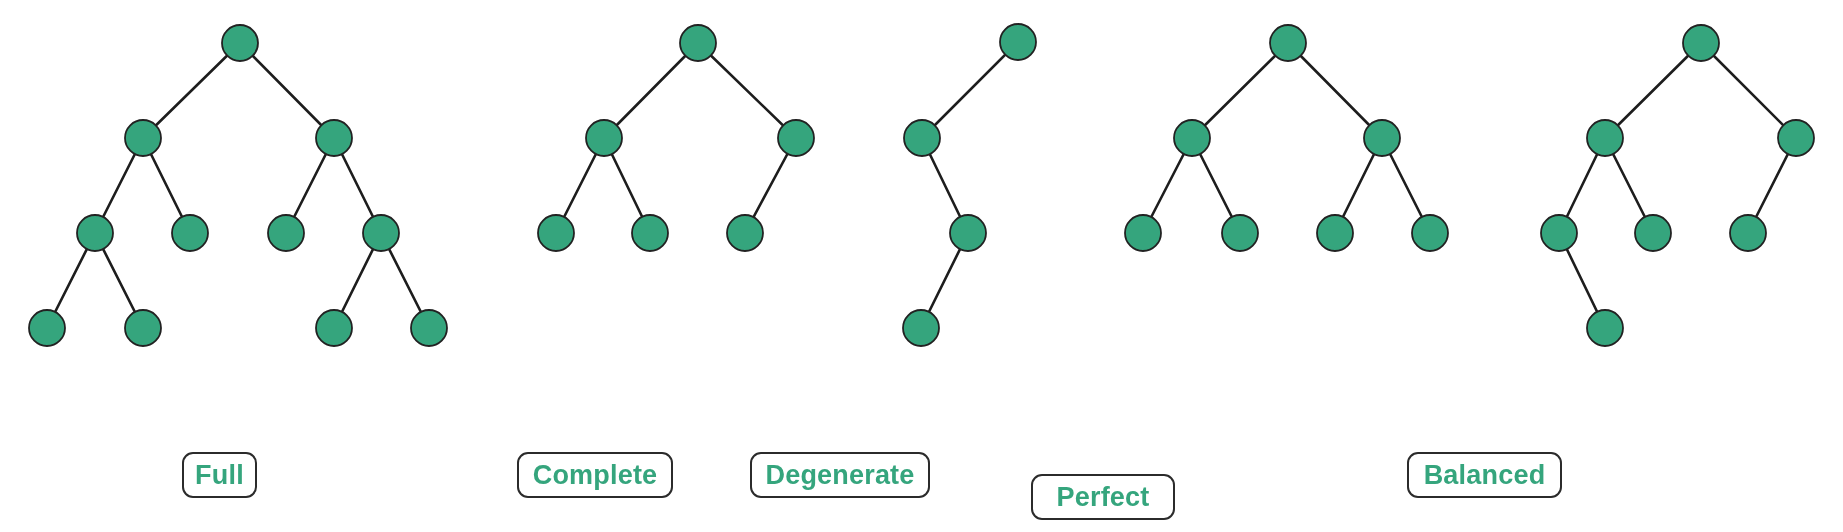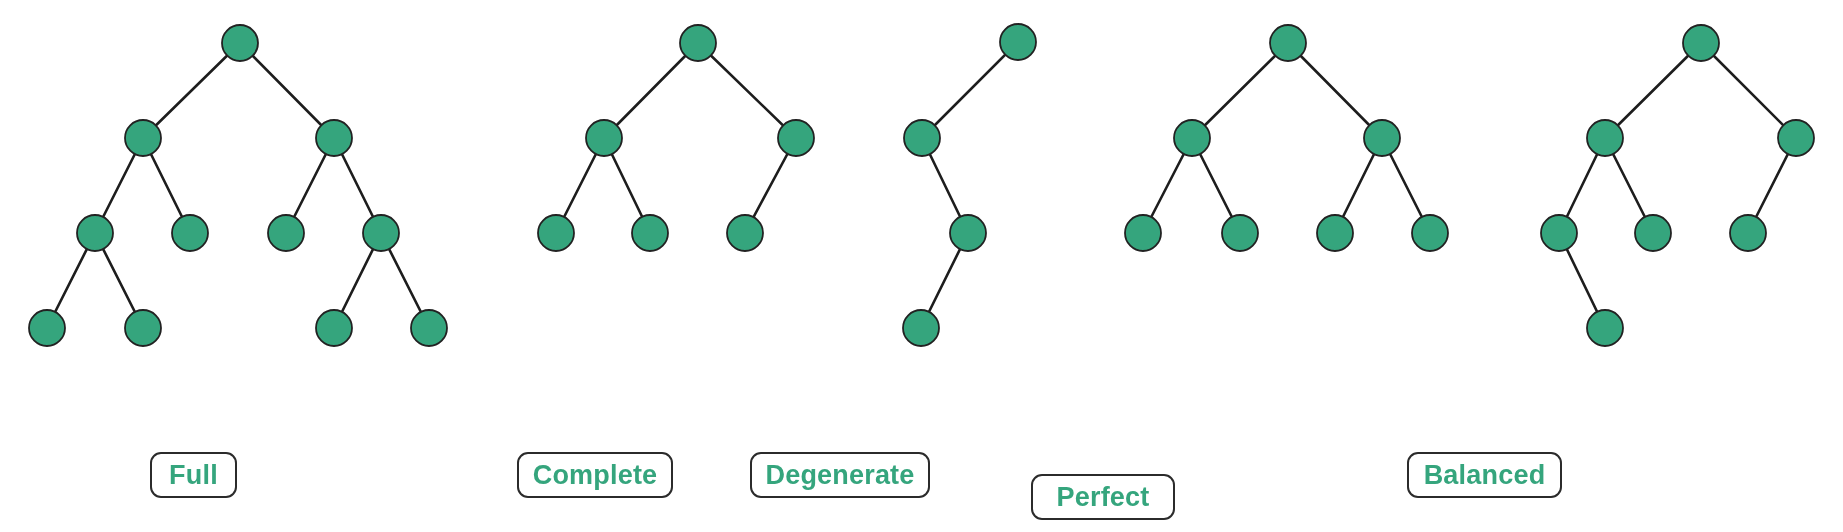--- a/index.html
+++ b/index.html
@@ -133,20 +133,20 @@
         <circle cx="1605" cy="138" r="18" class="tree-node"></circle>
         <circle cx="1796" cy="138" r="18" class="tree-node"></circle>
         <circle cx="1559" cy="233" r="18" class="tree-node"></circle>
         <circle cx="1653" cy="233" r="18" class="tree-node"></circle>
         <circle cx="1748" cy="233" r="18" class="tree-node"></circle>
         <circle cx="1605" cy="328" r="18" class="tree-node"></circle>
       </g>
   </svg>
 
   <div id="labels-layer">
-      <div class="label-pill" style="left: 150px; top: 452px; width: 87px;">Full</div>
+      <div class="label-pill" style="left: 182px; top: 452px; width: 75px;">Full</div>
       <div class="label-pill" style="left: 750px; top: 452px; width: 180px;">Degenerate</div>
       <div class="label-pill" style="left: 517px; top: 452px; width: 156px;">Complete</div>
       <div class="label-pill" style="left: 1031px; top: 456px; width: 144px; margin-top: 18px;">Perfect</div>
       <div class="label-pill" style="left: 1371px; top: 452px; width: 155px; margin-left: 36px;">Balanced</div>
     </div>
 
 </div>
 
 </body></html>

